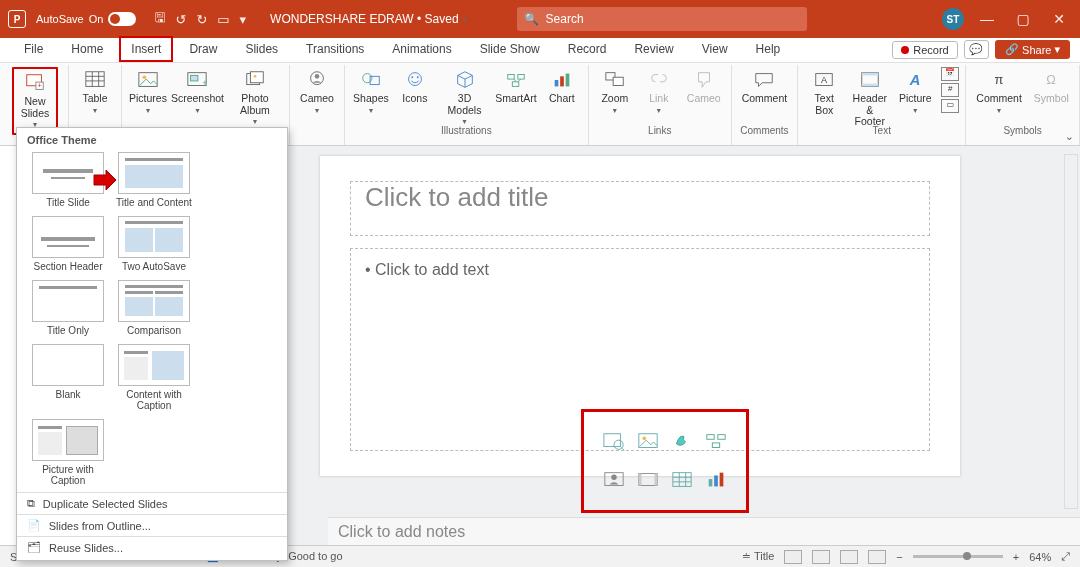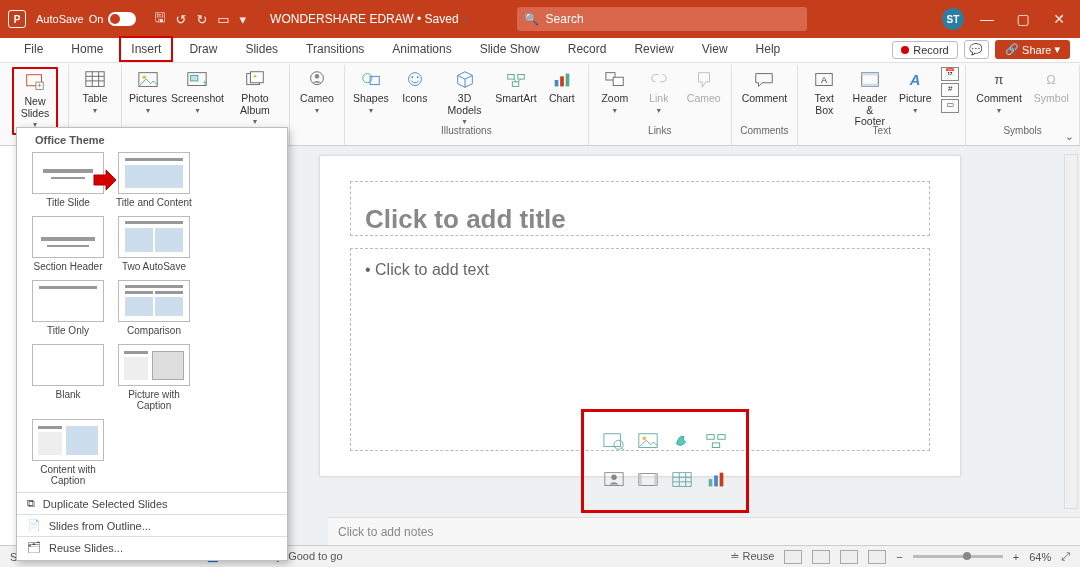--- a/index.html
+++ b/index.html
@@ -29,39 +29,39 @@
   .ribbon-group.noborder{border-right:none;}
   .ribbon-row { display:flex; gap:4px; align-items:flex-start; height:56px;}
   .rbtn { display:flex; flex-direction:column; align-items:center; justify-content:flex-start; padding:2px 4px; font-size:10.5px; color:#333; gap:2px; cursor:pointer; min-width:40px; text-align:center; line-height:1.1;}
   .rbtn.disabled{color:#aaa;}
   .rbtn .ico { width:26px; height:22px; display:flex; align-items:center; justify-content:center;}
   .rbtn .ico svg{width:24px;height:22px;}
   .grp-label{font-size:10px; color:#666; padding:2px 0 0 0; text-align:center;}
   .newslide-frame{border:2px solid #d60000; padding:1px; border-radius:1px;}
   
   .gallery { position:absolute; left:16px; top:127px; width:272px; background:#fff; border:1px solid #bfbfbf; box-shadow:2px 3px 8px rgba(0,0,0,.25); z-index:50; padding:4px 0 2px 0;}
-  .gallery-hdr{font-size:11px; font-weight:bold; color:#555; padding:2px 10px 4px 18px;}
+  .gallery-hdr{font-size:11px; font-weight:bold; color:#555; padding:2px 10px 4px 10px;}
   .gallery-grid{display:flex; flex-wrap:wrap; padding:0 8px;}
   .gitem{ width:80px; margin:2px 3px 6px 3px; display:flex; flex-direction:column; align-items:center; font-size:10px; color:#444; gap:3px; text-align:center; line-height:1.1;}
   .gthumb{ width:72px; height:42px; border:1px solid #bbb; background:#fff; position:relative;}
   .gthumb .bar{position:absolute; background:#999;}
   .gmenu{border-top:1px solid #ddd; padding:4px 10px; display:flex; align-items:center; gap:8px; font-size:11px; color:#444; cursor:pointer;}
   .red-arrow{position:absolute; left:92px; top:168px; z-index:60;}
   
   .workspace{position:absolute; left:0; top:146px; right:0; bottom:22px; display:flex;}
   .thumbs{width:164px; background:#fff; border-right:1px solid #eee;}
   .stage{flex:1; background:#eef0f1; position:relative;}
   .slide{position:absolute; left:156px; top:10px; width:640px; height:320px; background:#fff; box-shadow:0 0 3px rgba(0,0,0,.2);}
-  .ph-title{position:absolute; left:30px; top:25px; right:30px; height:55px; border:1px dashed #bbb; display:flex; align-items:flex-end; padding:0 14px;font-weight:bold;}
+  .ph-title{position:absolute; left:30px; top:25px; right:30px; height:55px; border:1px dashed #bbb; display:flex; align-items:flex-start; padding:0 14px;}
   .ph-title span{font-size:26px; color:#888;}
   .ph-body{position:absolute; left:30px; top:92px; right:30px; bottom:25px; border:1px dashed #bbb; padding:12px 14px;}
   .ph-body span{font-size:16px; color:#666;}
   .content-icons{position:absolute; left:230px; top:160px; width:168px; height:104px; border:3px solid #d60000; display:flex; flex-wrap:wrap; align-items:center; justify-content:center; gap:6px 8px; padding:14px 10px;}
   .content-icons .ci{width:26px;height:22px;}
-  .notes-bar{position:absolute; left:164px; right:0; bottom:0; height:28px; background:#f7f7f7; border-top:1px solid #ddd; display:flex; align-items:center; padding:0 10px; color:#888; font-size:12px;}
+  .notes-bar{position:absolute; left:164px; right:0; bottom:0; height:28px; background:#f7f7f7; border-top:1px solid #ddd; display:flex; align-items:center; padding:0 10px; color:#888; font-size:16px;}
   .vscroll{position:absolute; right:2px; top:8px; bottom:36px; width:14px; background:#f0f0f0; border:1px solid #ddd;}
   .statusbar{position:absolute; left:0; right:0; bottom:0; height:22px; background:#f2f2f2; border-top:1px solid #ccc; display:flex; align-items:center; padding:0 10px; font-size:11px; color:#555; gap:14px;}
   .statusbar .right{margin-left:auto; display:flex; align-items:center; gap:10px;}
   .viewbtn{width:18px; height:14px; border:1px solid #aaa; background:#eee;}
   .zoom-track{width:90px; height:3px; background:#bbb; position:relative;}
   .zoom-track::after{content:"";position:absolute;width:8px;height:8px;background:#888;border-radius:50%;top:-3px;left:50px;}
   .drop-caret{font-size:8px; color:#666;}
 </style>
 </head>
 <body>
@@ -495,31 +495,31 @@
         <span>Comparison</span>
       </div>
     <div class="gitem">
         <div class="gthumb"></div>
         <span>Blank</span>
       </div>
     <div class="gitem">
         <div class="gthumb">
           <div class="bar" style="left:5px;width:24px;top:6px;height:3px;"></div>
           <div class="bar" style="left:5px;width:24px;top:12px;bottom:5px;background:#eee;"></div>
-          <div class="bar" style="right:5px;width:32px;top:6px;bottom:5px;background:#ddd;border:1px solid #aaa;"></div>
-        </div>
-        <span>Picture with Caption</span>
+          <div class="bar" style="right:5px;width:32px;top:6px;bottom:5px;background:#cde;"></div>
+        </div>
+        <span>Content with Caption</span>
       </div>
     <div class="gitem">
         <div class="gthumb">
           <div class="bar" style="left:5px;width:24px;top:6px;height:3px;"></div>
           <div class="bar" style="left:5px;width:24px;top:12px;bottom:5px;background:#eee;"></div>
-          <div class="bar" style="right:5px;width:32px;top:6px;bottom:5px;background:#cde;"></div>
-        </div>
-        <span>Content with Caption</span>
+          <div class="bar" style="right:5px;width:32px;top:6px;bottom:5px;background:#ddd;border:1px solid #aaa;"></div>
+        </div>
+        <span>Picture with Caption</span>
       </div>
   </div>
   <div class="gmenu">
       <span>⧉</span>
       <span>Duplicate Selected Slides</span>
     </div>
   <div class="gmenu">
       <span>📄</span>
       <span>Slides from Outline...</span>
     </div>
@@ -531,21 +531,21 @@
 
 <svg class="red-arrow" width="26" height="24" viewBox="0 0 26 24">
     <polygon points="2,7 14,7 14,2 24,12 14,22 14,17 2,17" fill="#d60000" stroke="#a00"></polygon>
   </svg>
 
 <div class="statusbar">
   <span>Slide 1 of 1</span>
   <span>🗊 <span>English (Philippines)</span></span>
   <span>👤 <span>Accessibility: Good to go</span></span>
   <div class="right">
-    <span>≐ <span>Reuse</span></span>
+    <span>≐ <span>Title</span></span>
     <div class="viewbtn"></div>
     <div class="viewbtn"></div>
     <div class="viewbtn"></div>
     <div class="viewbtn"></div>
     <span>−</span>
     <div class="zoom-track"></div>
     <span>+</span>
     <span>64%</span>
     <span>⤢</span>
   </div>

